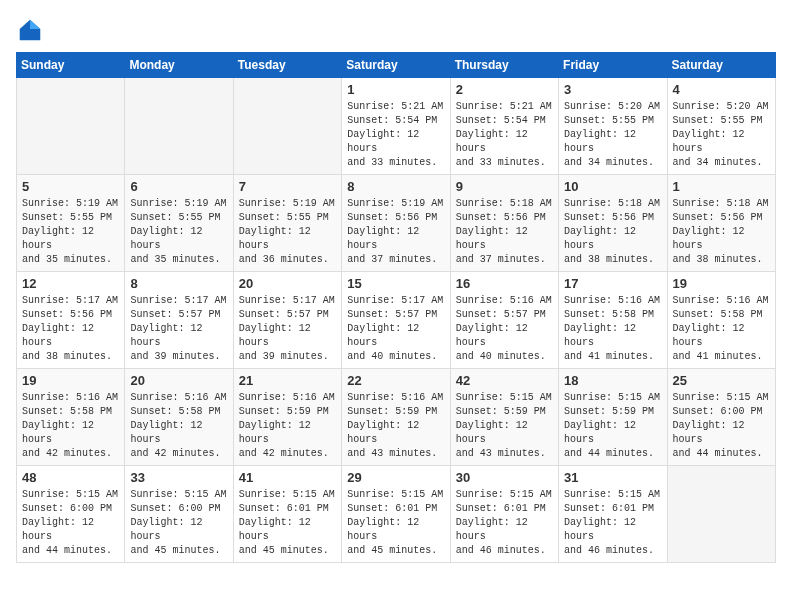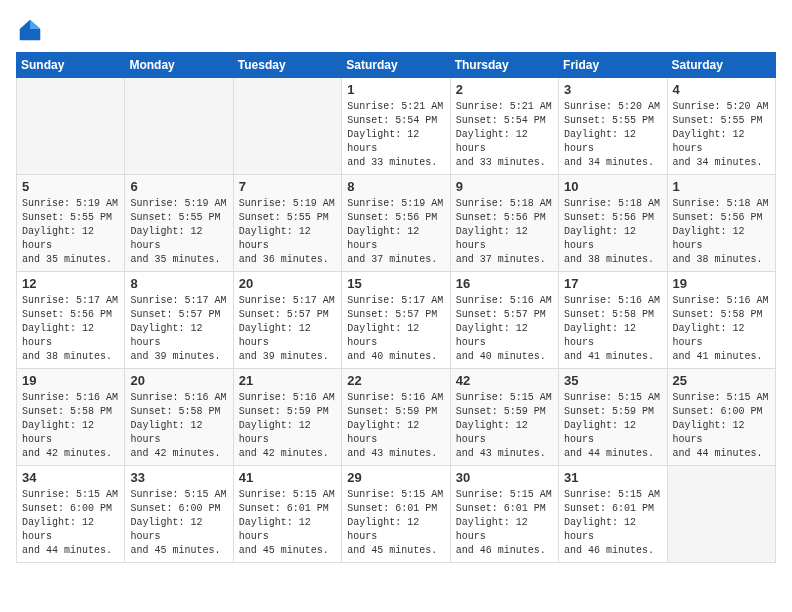--- a/index.html
+++ b/index.html
@@ -296,37 +296,37 @@
 and 43 minutes.</div>
         </td>
         <td>
           <div class="day-num">42</div>
           <div class="day-info" style="white-space: pre-line;">Sunrise: 5:15 AM
 Sunset: 5:59 PM
 Daylight: 12 hours
 and 43 minutes.</div>
         </td>
         <td>
-          <div class="day-num">35</div>
+          <div class="day-num">18</div>
           <div class="day-info" style="white-space: pre-line;">Sunrise: 5:15 AM
 Sunset: 5:59 PM
 Daylight: 12 hours
 and 44 minutes.</div>
         </td>
         <td>
           <div class="day-num">25</div>
           <div class="day-info" style="white-space: pre-line;">Sunrise: 5:15 AM
 Sunset: 6:00 PM
 Daylight: 12 hours
 and 44 minutes.</div>
         </td>
       </tr>
       <tr>
         <td>
-          <div class="day-num">34</div>
+          <div class="day-num">48</div>
           <div class="day-info" style="white-space: pre-line;">Sunrise: 5:15 AM
 Sunset: 6:00 PM
 Daylight: 12 hours
 and 44 minutes.</div>
         </td>
         <td>
           <div class="day-num">33</div>
           <div class="day-info" style="white-space: pre-line;">Sunrise: 5:15 AM
 Sunset: 6:00 PM
 Daylight: 12 hours

